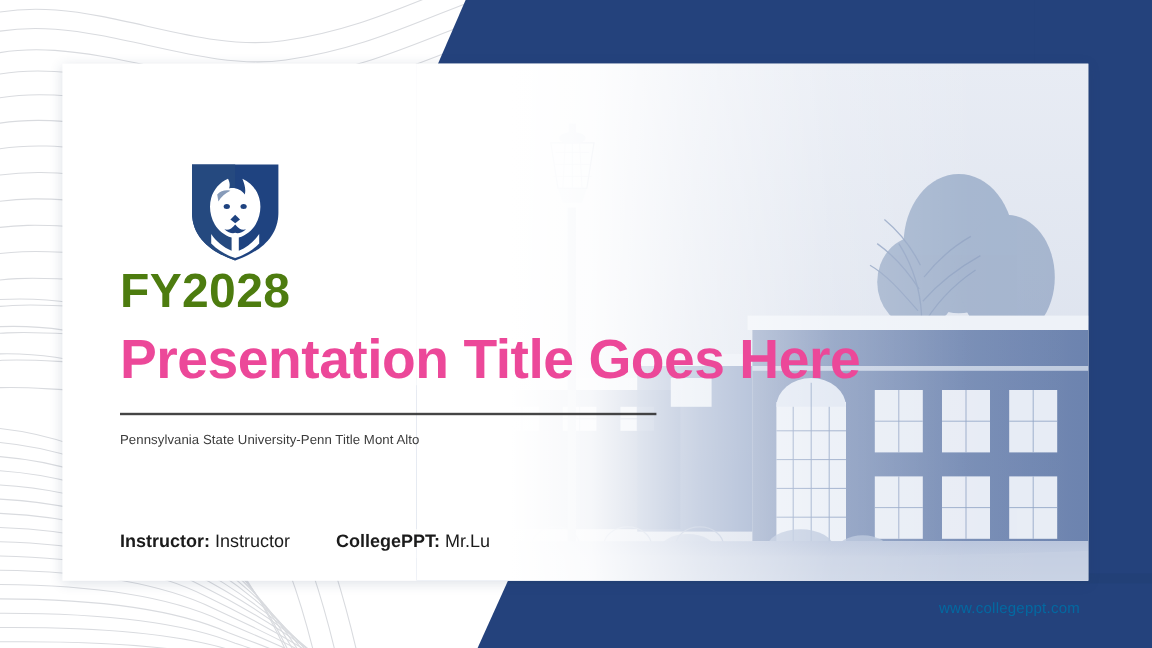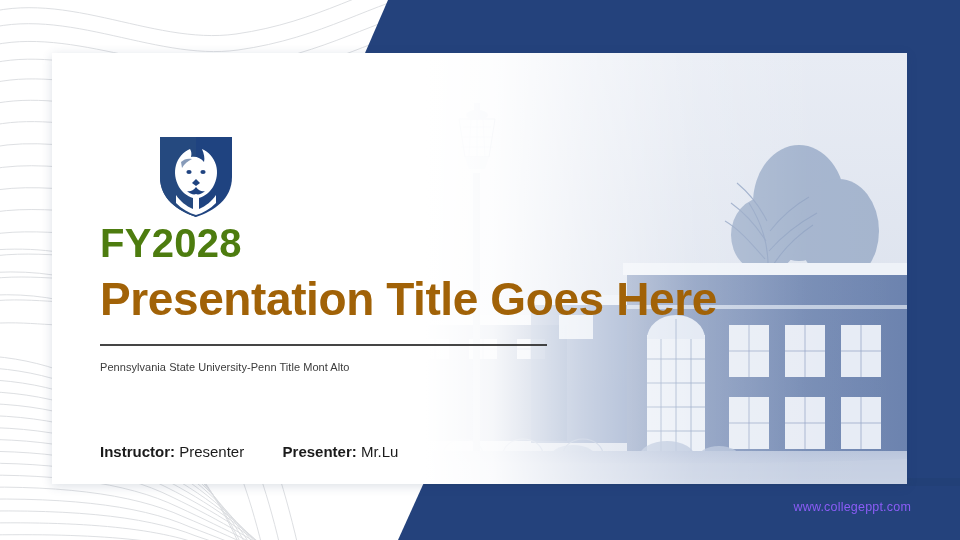--- a/index.html
+++ b/index.html
@@ -99,21 +99,21 @@
     font-weight: bold;
     color: #4d7c0f;
     letter-spacing: 0.3px;
     line-height: 1.06;
     margin: 0;
     white-space: nowrap;
   }
   .main-title {
     font-size: 46px;
     font-weight: bold;
-    color: #a16207;
+    color: #ec4899;
     letter-spacing: -0.4px;
     line-height: 1.12;
     margin: 10px 0 0 0;
     white-space: nowrap;
   }
   .rule {
     width: 447px;
     height: 2px;
     background: #2b2b2b;
     margin-top: 18px;
@@ -137,24 +137,24 @@
     color: #1b1b1b;
     white-space: nowrap;
   }
   .credits .k { font-weight: bold; }
   .credits .v { font-weight: normal; }
   .credits .gap { display: inline-block; width: 30px; }
 
   
   #footer-url {
     position: absolute;
-    right: 49px;
+    right: 60px;
     top: 500px;
     z-index: 5;
-    color: #8b5cf6;
+    color: #0369a1;
     font-size: 12.5px;
     letter-spacing: 0.2px;
     white-space: nowrap;
   }
 </style>
 </head>
 <body>
 
 <div id="slide">
 
@@ -365,23 +365,23 @@
 
     <div class="text-block" style="left:48px; top:169px;">
       <div class="fy-line">FY2028</div>
       <div class="main-title">Presentation Title Goes Here</div>
       <div class="rule"></div>
       <div class="org-line">Pennsylvania State University-Penn Title Mont Alto</div>
     </div>
 
     <div class="credits" style="left:48px; top:390px;">
       <span class="k">Instructor:</span>
-      <span class="v">Presenter</span>
+      <span class="v">Instructor</span>
       <span class="gap"></span>
-      <span class="k">Presenter:</span>
+      <span class="k">CollegePPT:</span>
       <span class="v">Mr.Lu</span>
     </div>
 
   </div>
 
   <div id="footer-url">www.collegeppt.com</div>
 
 </div>
 
 </body></html>

